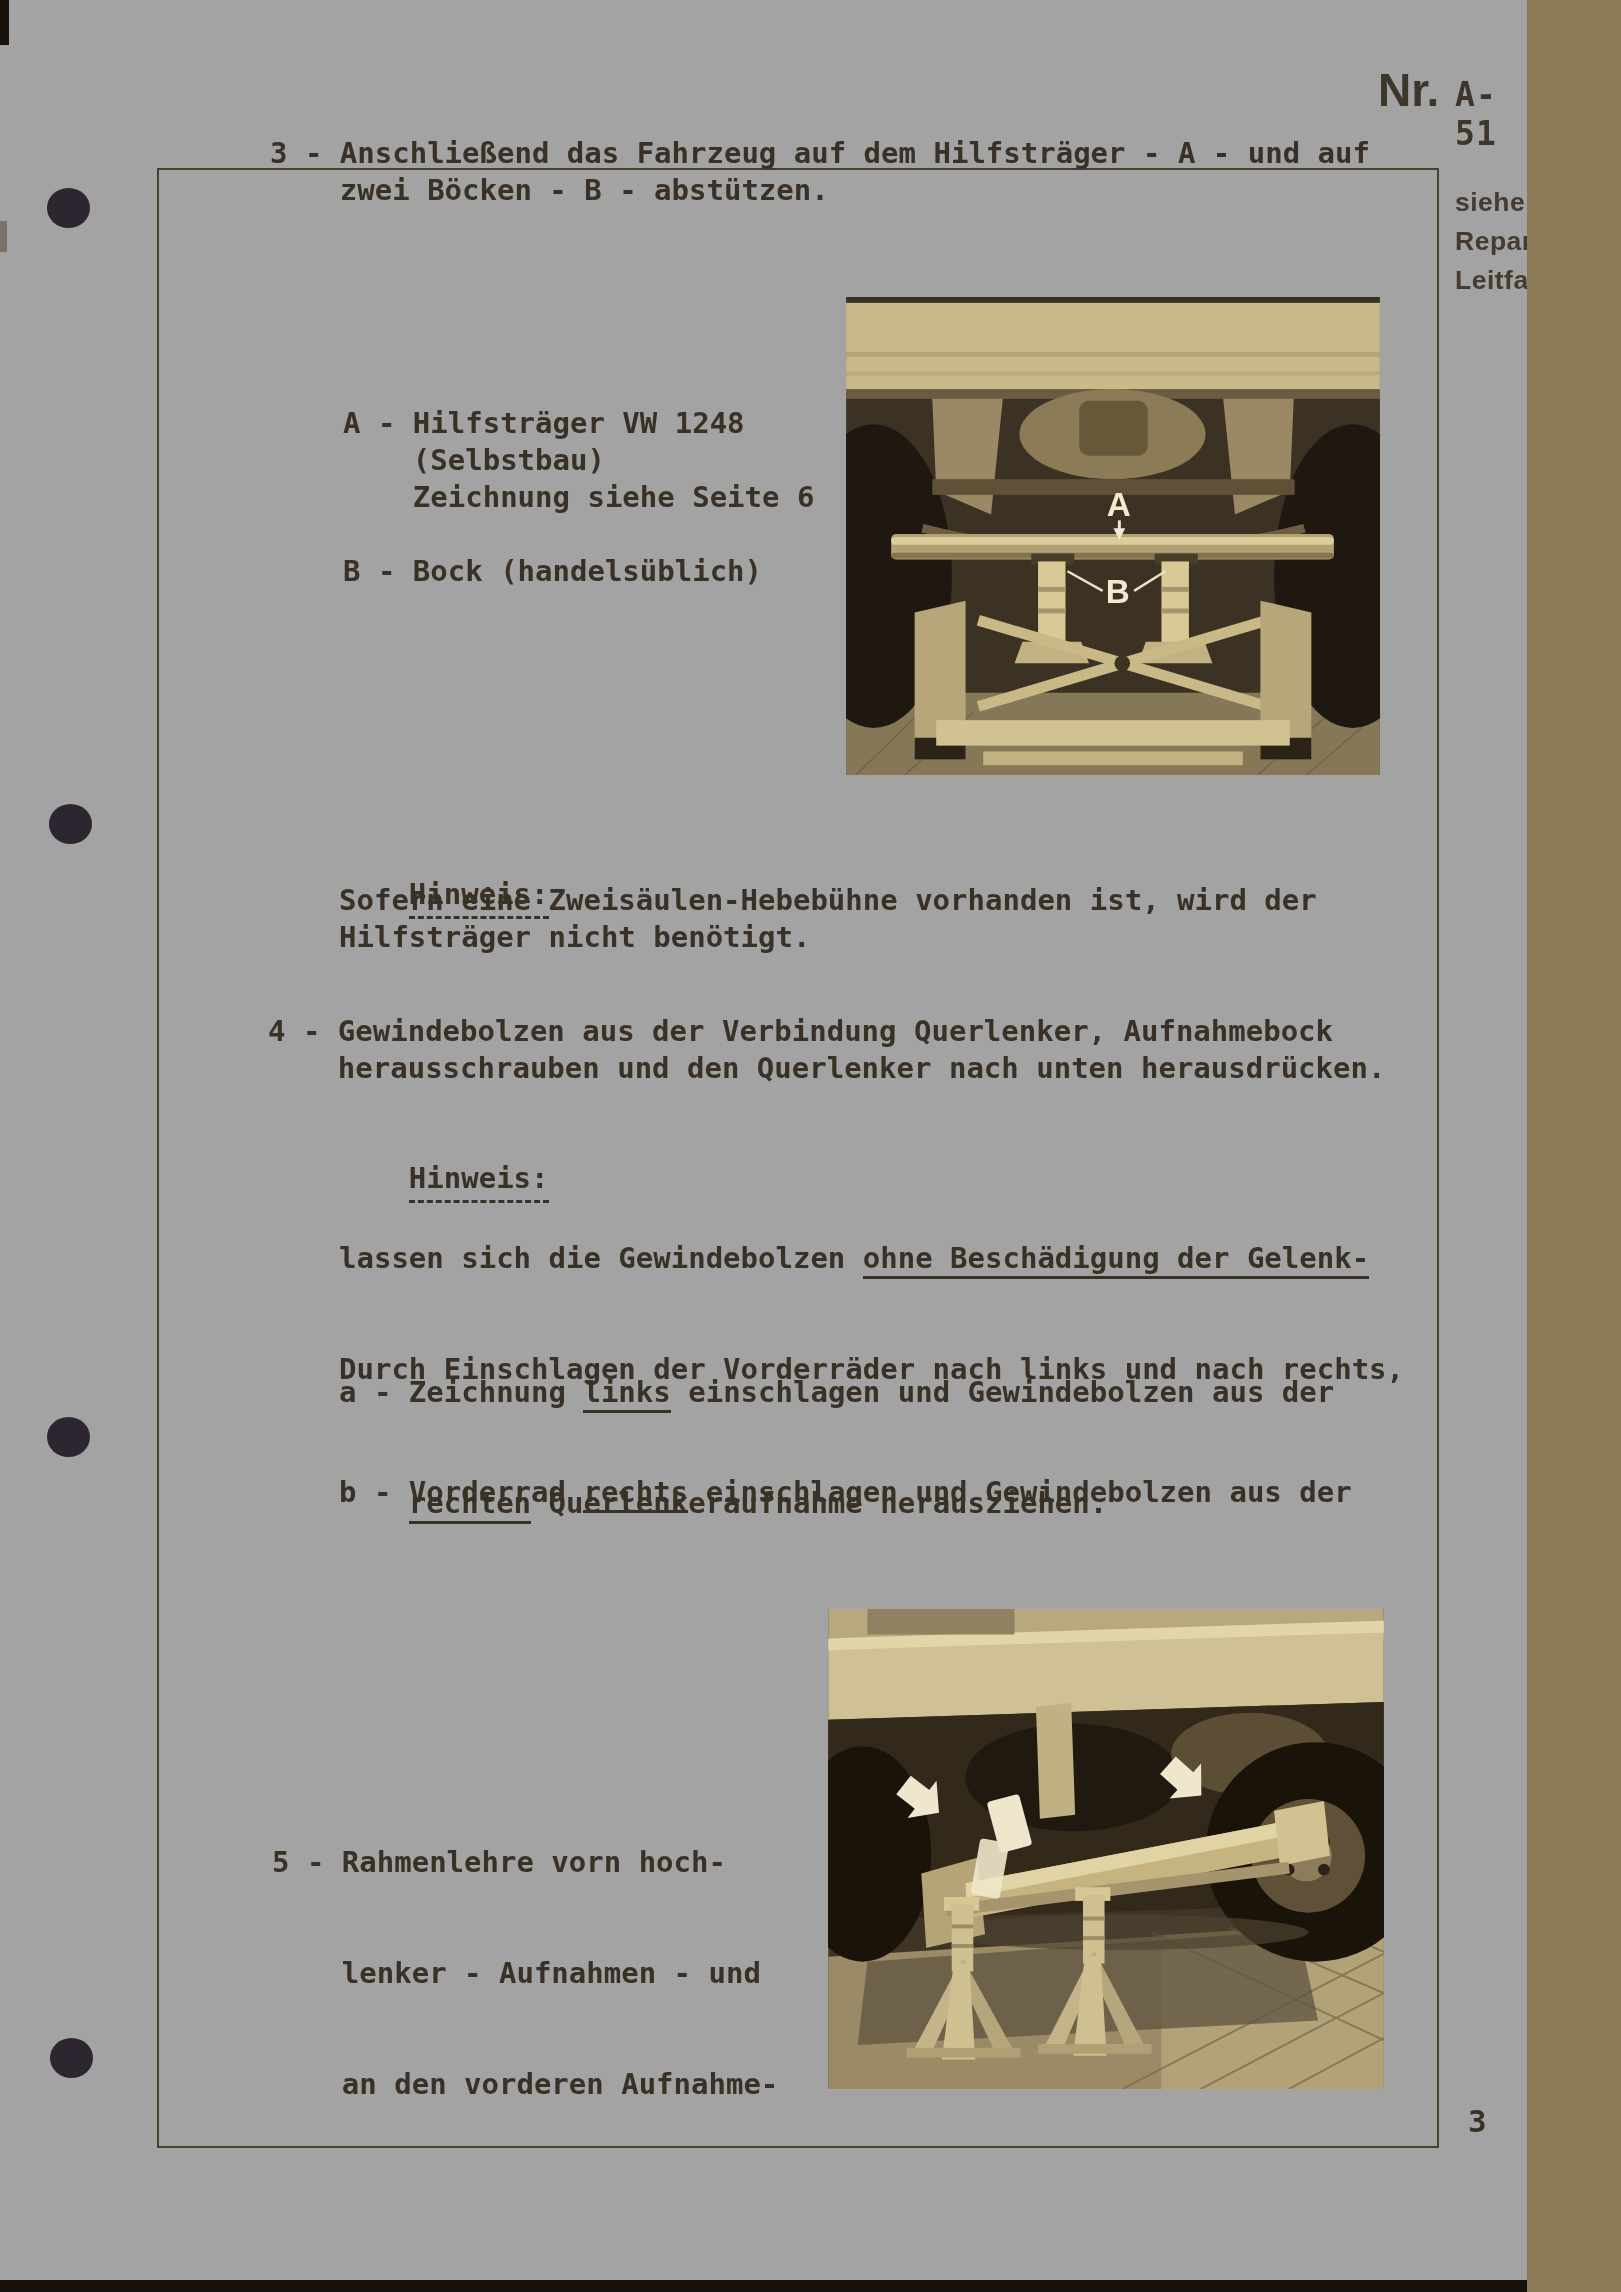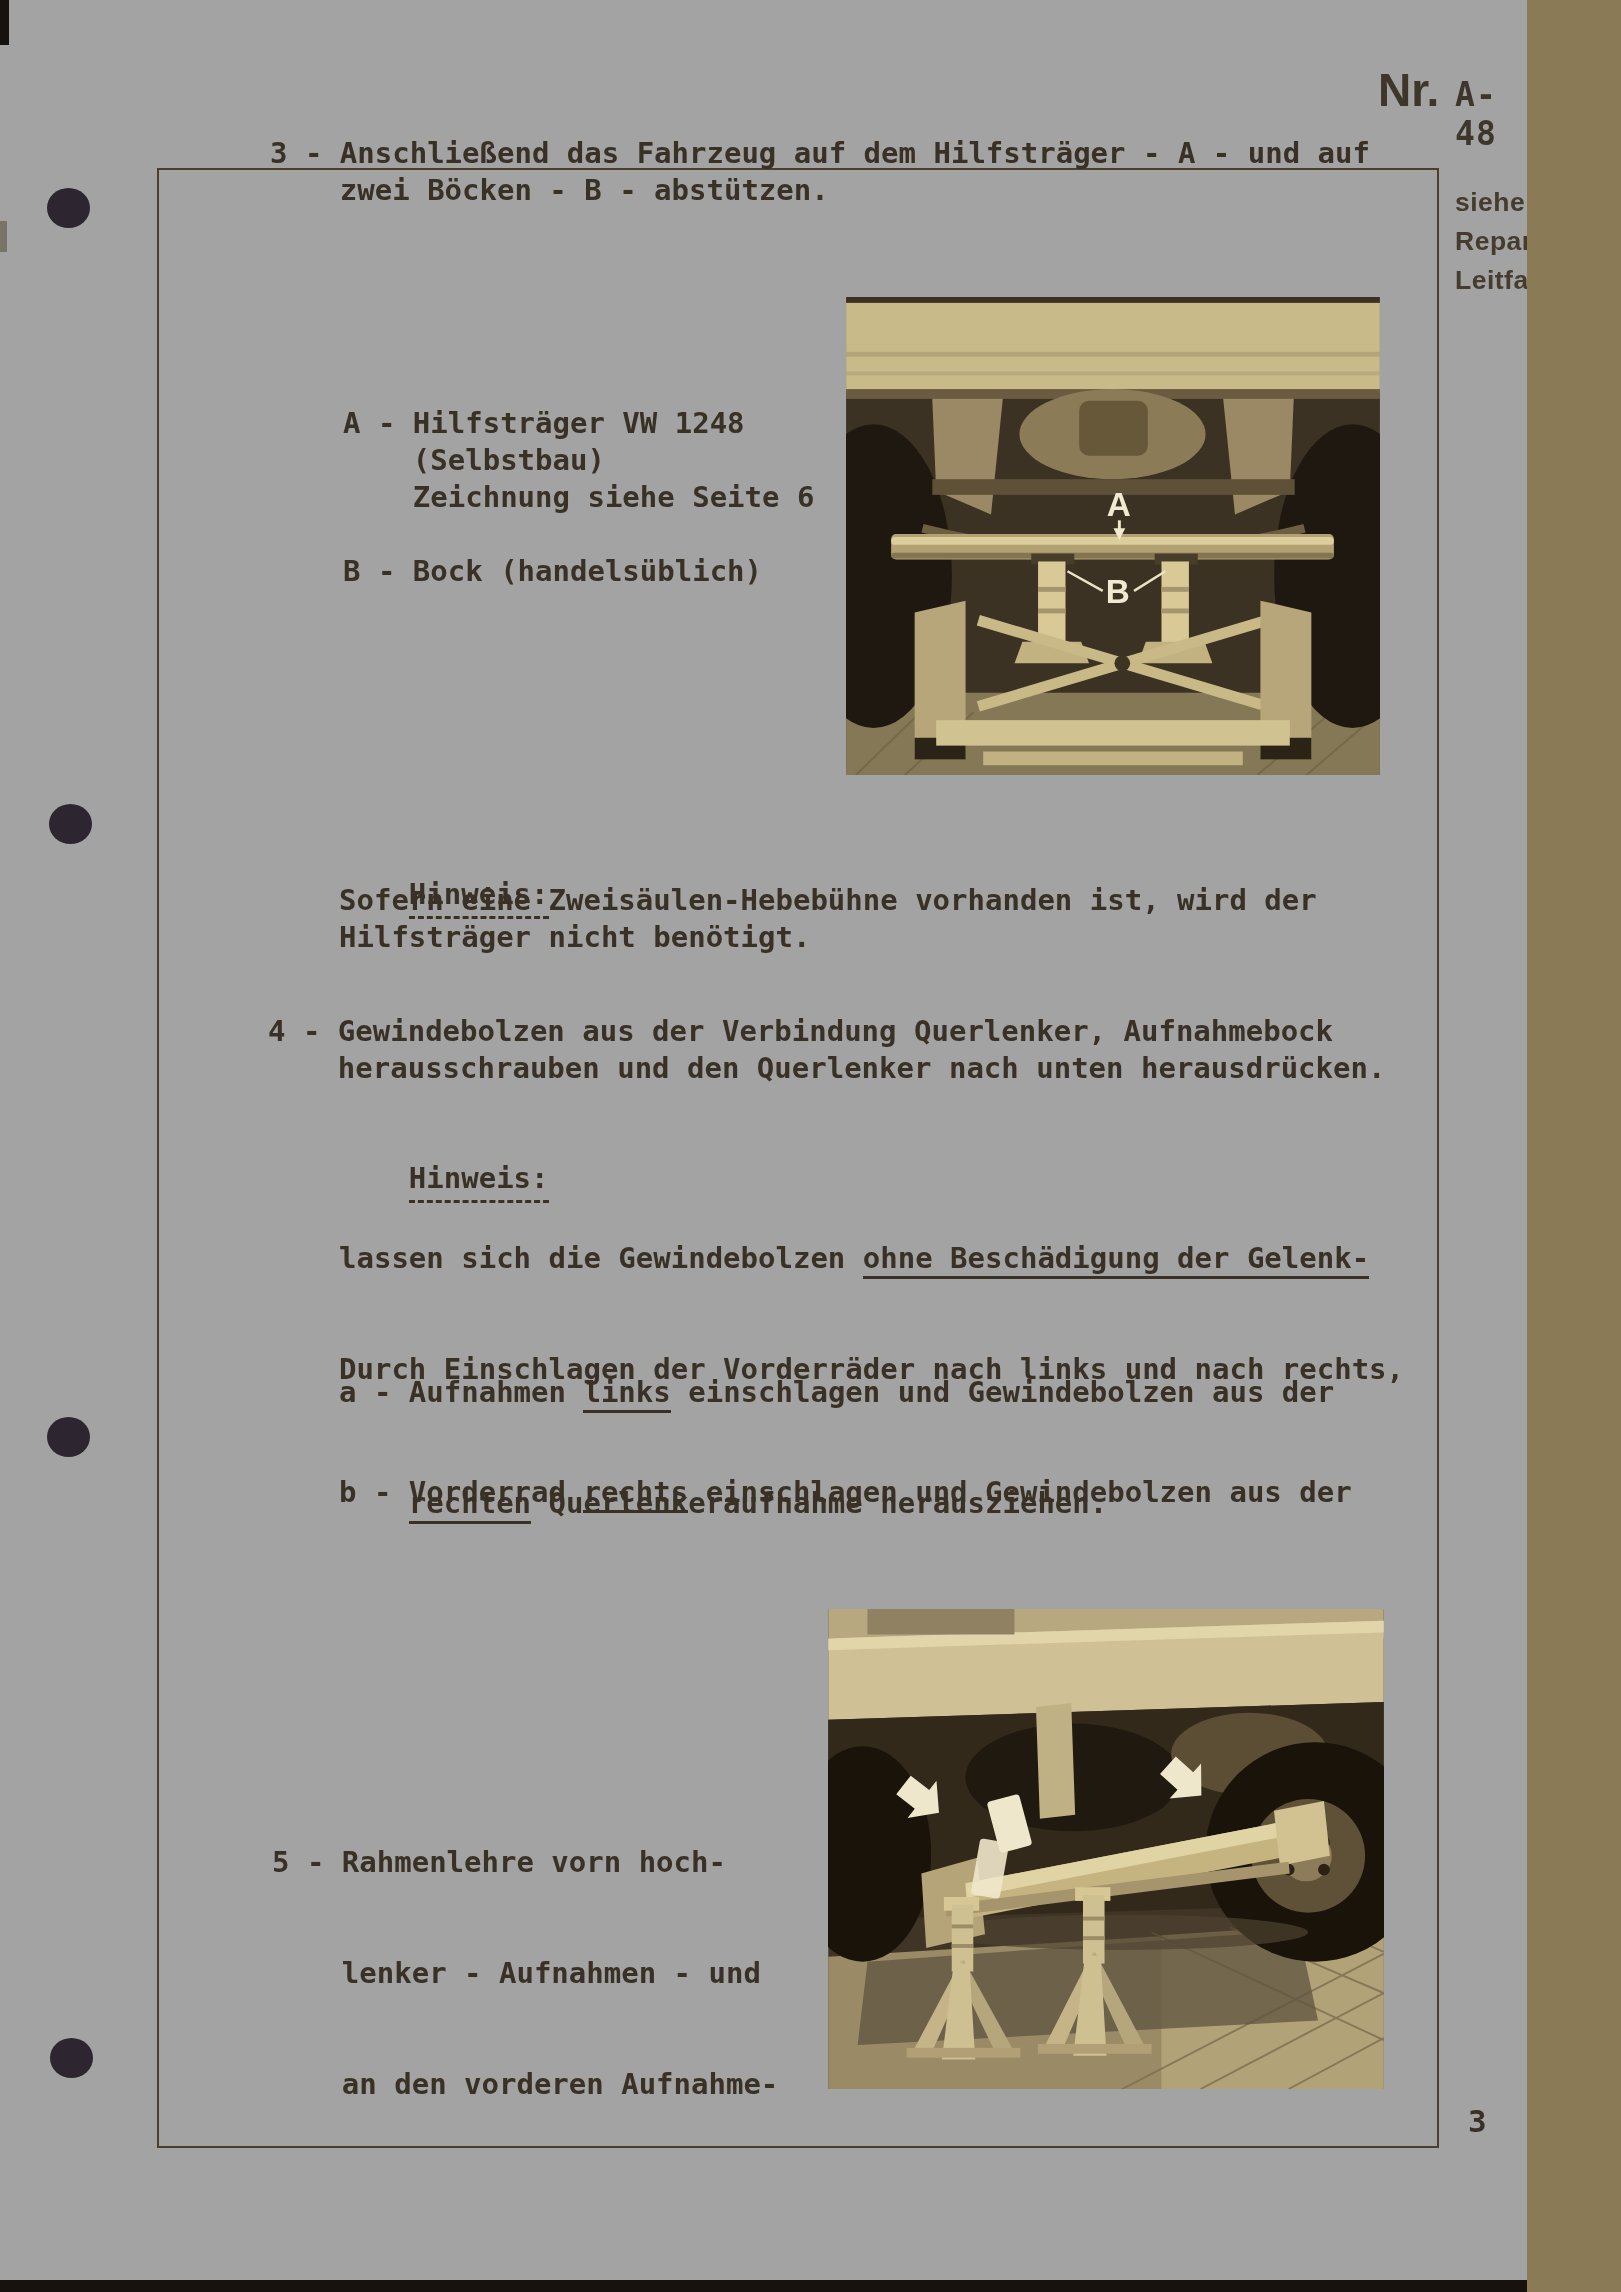--- a/index.html
+++ b/index.html
@@ -70,21 +70,21 @@
   <div class="scan-edge" style="left:0;top:0;width:8.8px;height:45px;"></div>
   <div class="smudge" style="left:0;top:221px;width:6.9px;height:31px;"></div>
 
   <div class="hole" style="left:47px;top:188px;"></div>
   <div class="hole" style="left:49px;top:804px;"></div>
   <div class="hole" style="left:47px;top:1417px;"></div>
   <div class="hole" style="left:50px;top:2038px;"></div>
 
   <div class="header-nr">
     <span class="nr-word">Nr.</span>
-    <span class="nr-code">A-48</span>
+    <span class="nr-code">A-51</span>
   </div>
 
   <div class="margin-note">
     <div>siehe</div>
     <div>Reparatur-</div>
     <div>Leitfaden</div>
   </div>
 
   <div class="content-box"></div>
 
@@ -177,21 +177,21 @@
 
   <div class="tw" style="left:339px;top:1123px;">
     <span class="dash-under">Hinweis:</span>
   </div>
   <div class="tw" style="left:339px;top:1166px;">
     <div class="line"><span>lassen sich die Gewindebolzen </span><span class="u">ohne Beschädigung der Gelenk-</span></div>
     <div class="line"><span>Durch Einschlagen der Vorderräder nach links und nach rechts,</span></div>
   </div>
 
   <div class="tw" style="left:339px;top:1300px;">
-    <div class="line"><span>a - Aufnahmen </span><span class="u">links</span><span> einschlagen und Gewindebolzen aus der</span></div>
+    <div class="line"><span>a - Zeichnung </span><span class="u">links</span><span> einschlagen und Gewindebolzen aus der</span></div>
     <div class="line"><span>    </span><span class="u">rechten</span><span> Querlenkeraufnahme herausziehen.</span></div>
   </div>
 
   <div class="tw" style="left:339px;top:1400px;">
     <div class="line"><span>b - Vorderrad </span><span class="u">rechts</span><span> einschlagen und Gewindebolzen aus der</span></div>
   </div>
 
   <div class="tw" style="left:272px;top:1770px;">
     <div class="line"><span>5 - Rahmenlehre vorn hoch-</span></div>
     <div class="line"><span>    lenker - Aufnahmen - und</span></div>

